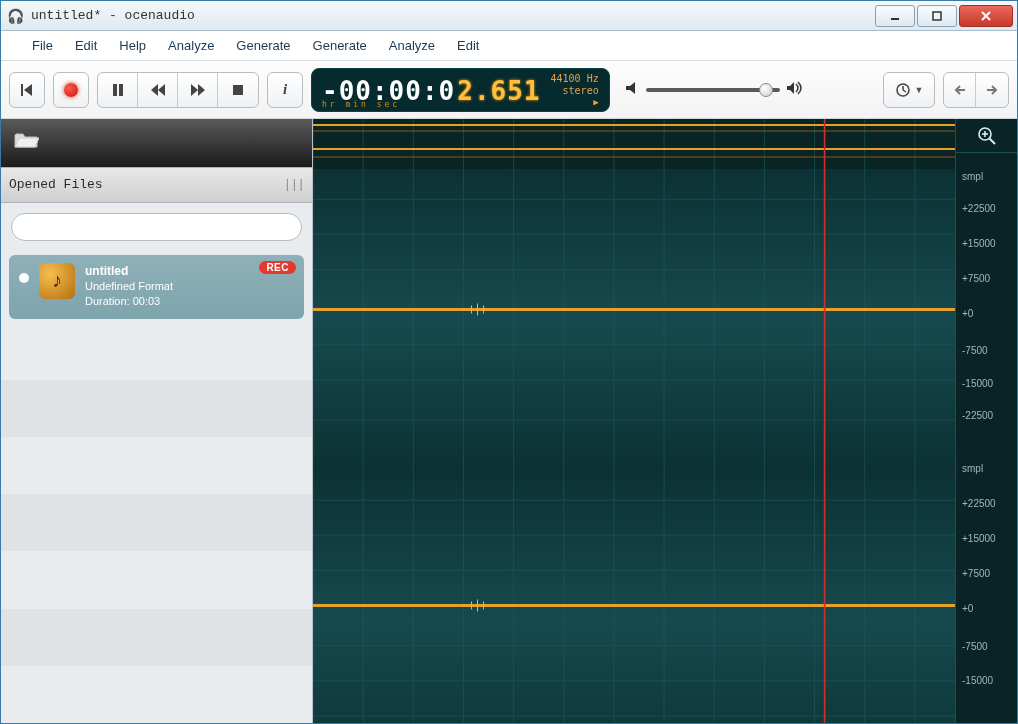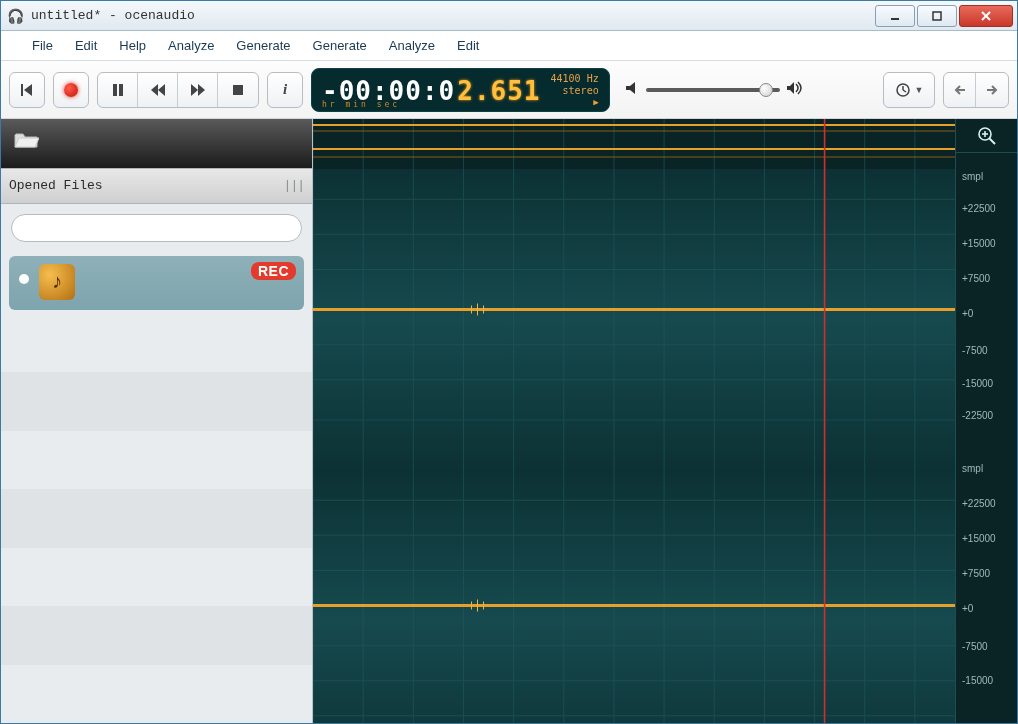--- a/index.html
+++ b/index.html
@@ -225,21 +225,21 @@
     width:36px; height:36px; border-radius:6px;
     background: radial-gradient(circle at 30% 30%, #f6be4e, #b56f11);
     display:flex; align-items:center; justify-content:center;
     color:#4d2b05; font-size:20px; font-weight:bold;
   }
   .file-item .meta { font-size:11px; line-height:1.35; }
   .file-item .meta .fname { font-weight:600; font-size:12px; }
   .file-item .rec-badge {
     position:absolute; right:8px; top:6px;
     background:#e33a2d; color:#fff;
-    font-size:14px; font-weight:600;
+    font-size:10px; font-weight:600;
     padding:1px 7px; border-radius:8px;
     letter-spacing:0.5px;
   }
 
   .file-slot {
     height:60px; margin-top:0;
   }
   .file-slot.alt { background:#dfe3e6; }
   .file-slot.plain { background:#e9ecef; }
 
@@ -431,20 +431,25 @@
             <circle cx="6" cy="6" r="4" fill="none" stroke="#666" stroke-width="1.5"></circle>
             <line x1="9" y1="9" x2="13" y2="13" stroke="#666" stroke-width="1.5"></line>
           </svg>
       </span>
       <input class="side-search" placeholder="" style="">
     </div>
 
     <div class="file-item">
       <span class="dot-sel"></span>
       <span class="thumb">♪</span>
+      <div class="meta">
+        <div class="fname">untitled</div>
+        <div>Undefined Format</div>
+        <div>Duration: 00:03</div>
+      </div>
       <span class="rec-badge">REC</span>
     </div>
 
     <div class="file-slot plain"></div>
     <div class="file-slot alt"></div>
     <div class="file-slot plain"></div>
     <div class="file-slot alt"></div>
     <div class="file-slot plain"></div>
     <div class="file-slot alt"></div>
     <div class="file-slot plain"></div>

